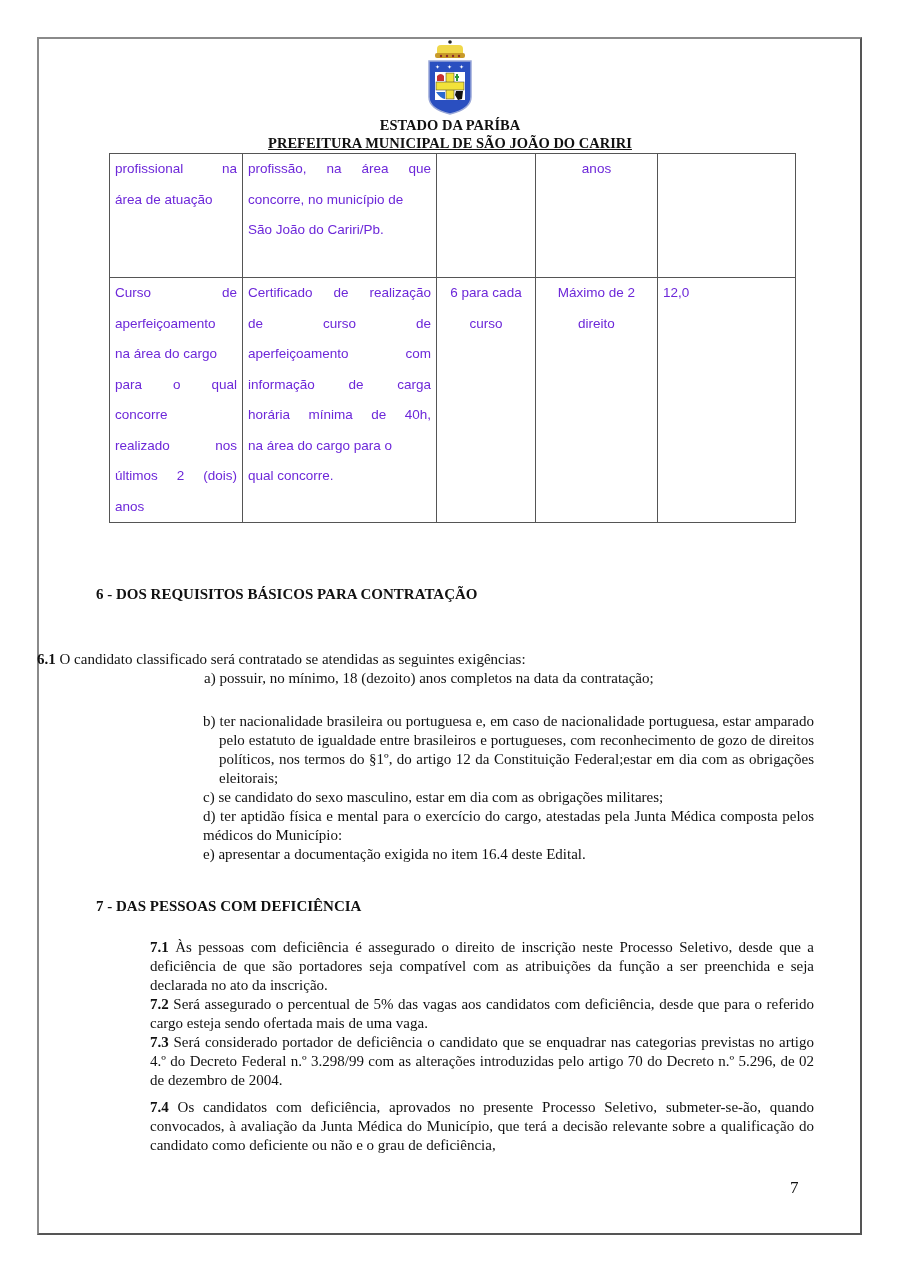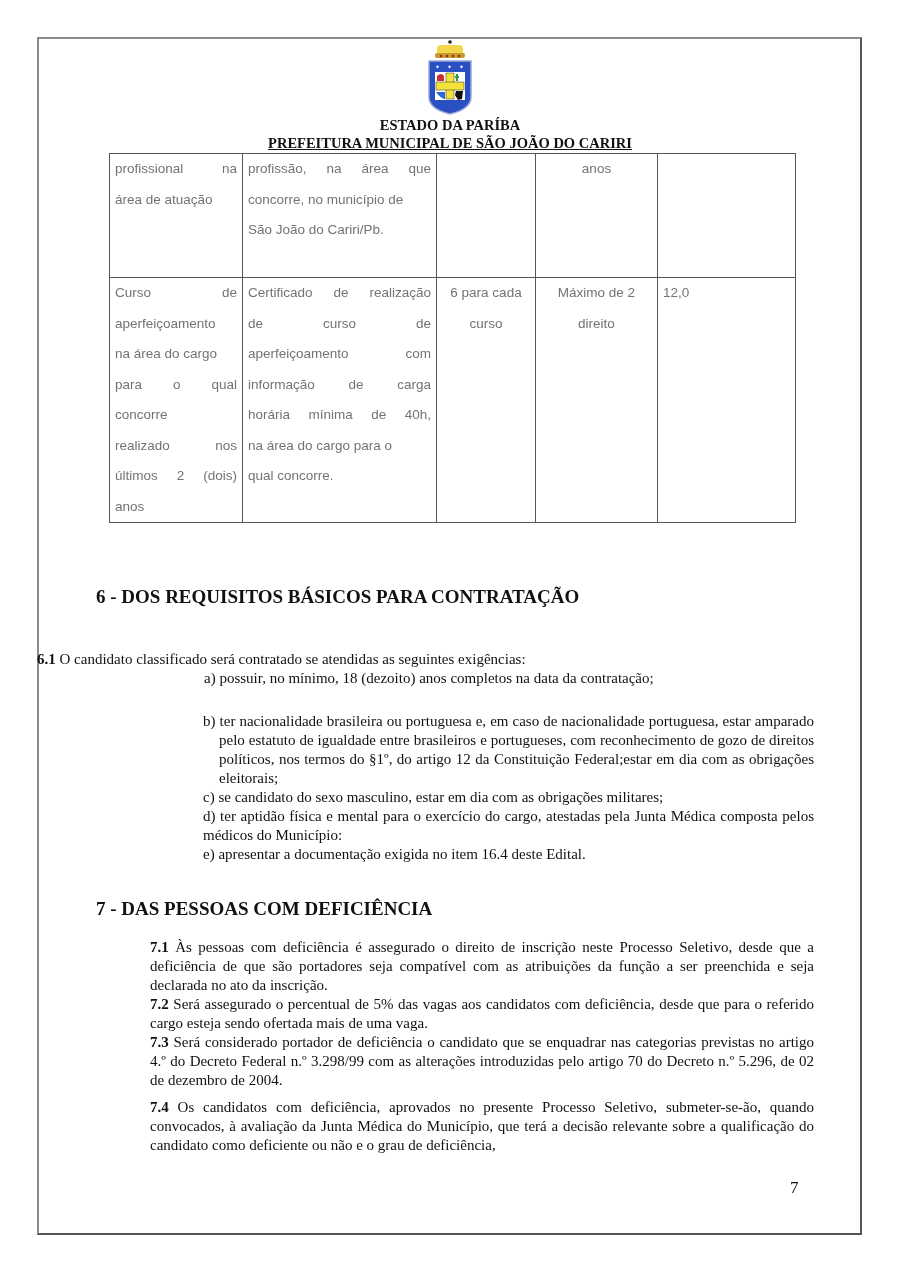--- a/index.html
+++ b/index.html
@@ -7,30 +7,30 @@
          font-family: "Liberation Serif", "DejaVu Serif", serif; color: #111; }
   .page { position: absolute; left: 37px; top: 37px; width: 825px; height: 1198px;
           border: 2px solid #8a8a8a; border-right-color: #555; border-bottom-color: #555; box-sizing: border-box; }
   .crest { position: absolute; left: 425px; top: 39px; width: 50px; height: 76px; }
   .hdr { position: absolute; left: 0; width: 900px; text-align: center; font-weight: bold; font-size: 14.5px; }
   .hdr1 { top: 117px; }
   .hdr2 { top: 135px; }
   .hdr2 span { text-decoration: underline; }
 
   table.crit { position: absolute; left: 109px; top: 153px; border-collapse: collapse;
-               font-family: "Liberation Sans", "DejaVu Sans", sans-serif; font-size: 13.5px; color: #737373; border-radius: 17px; }
+               font-family: "Liberation Sans", "DejaVu Sans", sans-serif; font-size: 13.5px; color: #6d28d9; border-radius: 17px; }
   table.crit td { border: 1.3px solid #555; vertical-align: top; padding: 0 5px; line-height: 30.5px; }
   .c1 { width: 122px; text-align: justify; text-align-last: auto; }
   .c2 { width: 183px; }
   .c3 { width: 88px; text-align: center; }
   .c4 { width: 111px; text-align: center; }
   .c5 { width: 127px; text-align: left; }
   .jl { display: flex; justify-content: space-between; }
 
-  .sec { position: absolute; font-weight: bold; font-size: 19px; }
+  .sec { position: absolute; font-weight: bold; font-size: 15px; }
   .p { position: absolute; font-size: 15px; line-height: 19px; }
   .just { text-align: justify; }
   .num { font-weight: bold; }
   .pgnum { position: absolute; left: 790px; top: 1178px; font-size: 17px; }
 </style>
 </head>
 <body>
 
 <div class="page"></div>
 

